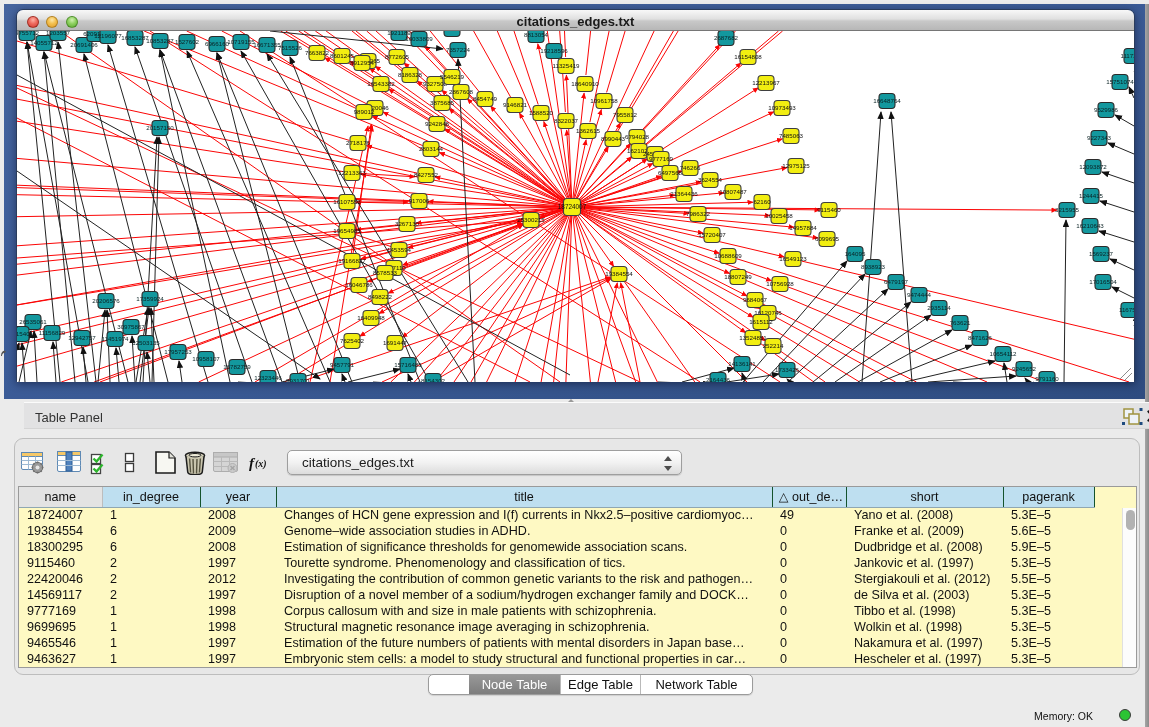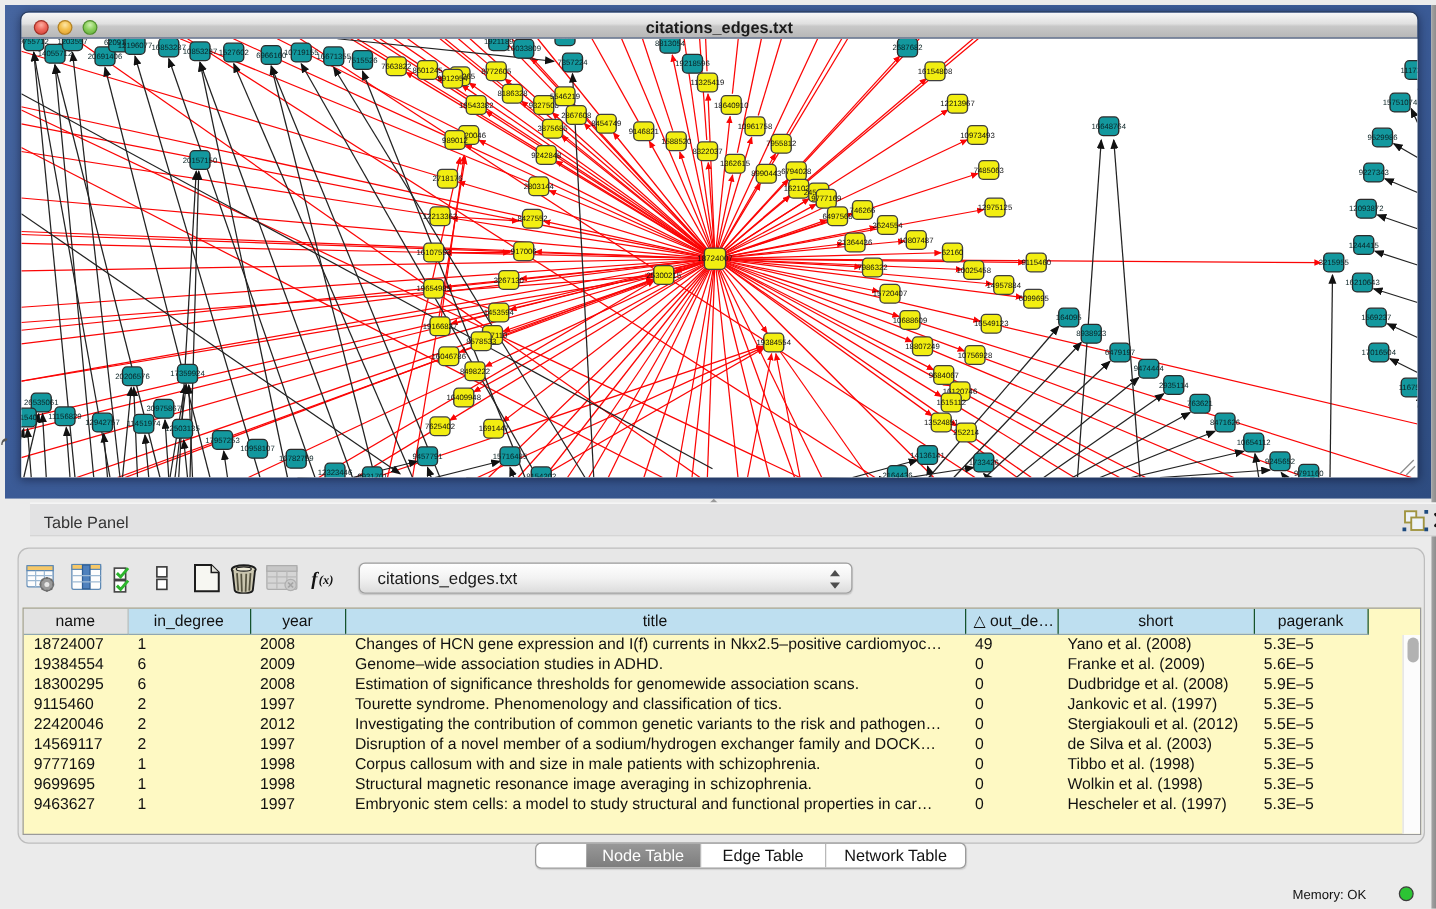--- a/index.html
+++ b/index.html
@@ -34,21 +34,21 @@
 table.grid { border-collapse:collapse; table-layout:fixed; width:1075px; font-size:12.6px; color:#111; }
 table.grid th { height:20px; background:#bedff0; border-right:1px solid #14532d; border-bottom:1px solid #8fa7b2;
   font-weight:normal; font-size:12.6px; padding:0; }
 table.grid th.sel { background:#e3e3e3; border-right:1px solid #bdbdbd; }
 table.grid td { height:16px; padding:0 0 0 8px; white-space:nowrap; overflow:hidden; }
 .vsb { position:absolute; left:1103px; top:21px; width:15px; height:160px; border-left:1px solid #e0e0e0; background:#fcfcfc; }
 .vsb .th { position:absolute; left:3px; top:2px; width:9px; height:20px; border-radius:5px; background:#b2b2b2; }
 .tabs { position:absolute; left:428px; top:275px; height:21px; border:1px solid #9b9b9b; border-radius:5px;
   background:#fff; box-shadow:0 1px 1px rgba(0,0,0,.12); display:flex; overflow:hidden; }
 .tabs div { font-size:13px; line-height:20px; text-align:center; color:#111; border-right:1px solid #b9b9b9;}
-.tabs div.w1{width:92px}.tabs div.w2{width:100px}.tabs div.w3{width:111px}
+.tabs div.w1{width:92px}.tabs div.w2{width:80px}.tabs div.w3{width:111px}
 .tabs div:last-child { border-right:none; }
 .tabs .on { background:linear-gradient(#989898,#7d7d7d); color:#fff;margin-left:40px; }
 .mem { position:absolute; right:52px; top:311px; font-size:10.5px; color:#111; }
 .memdot { position:absolute; right:14px; top:310px; width:12px; height:12px; border-radius:50%;
   background:#2cc434; border:1.5px solid #3c3c3c; }
 .splitter { position:absolute; left:567px; top:0px; width:0; height:0;
   border-left:4px solid transparent; border-right:4px solid transparent; border-bottom:4px solid #9a9a9a; }
 </style></head>
 <body>
 <div class="desktop">
@@ -780,20 +780,29 @@
         <tr>
               <td>9699695</td>
               <td>1</td>
               <td>1998</td>
               <td>Structural magnetic resonance image averaging in schizophrenia.</td>
               <td>0</td>
               <td>Wolkin et al. (1998)</td>
               <td>5.3E–5</td>
             </tr>
         <tr>
+              <td>9465546</td>
+              <td>1</td>
+              <td>1997</td>
+              <td>Estimation of the future numbers of patients with mental disorders in Japan base…</td>
+              <td>0</td>
+              <td>Nakamura et al. (1997)</td>
+              <td>5.3E–5</td>
+            </tr>
+        <tr>
               <td>9463627</td>
               <td>1</td>
               <td>1997</td>
               <td>Embryonic stem cells: a model to study structural and functional properties in car…</td>
               <td>0</td>
               <td>Hescheler et al. (1997)</td>
               <td>5.3E–5</td>
             </tr>
       </tbody>
         </table>

